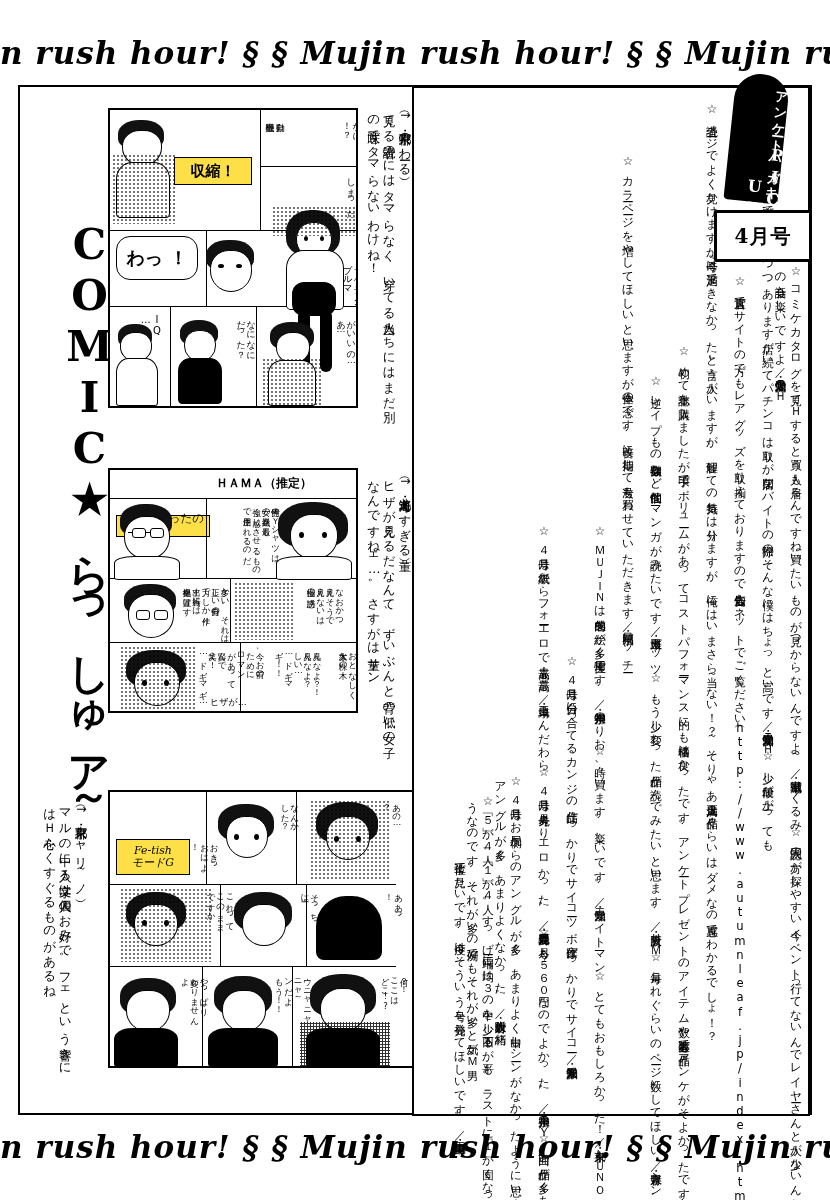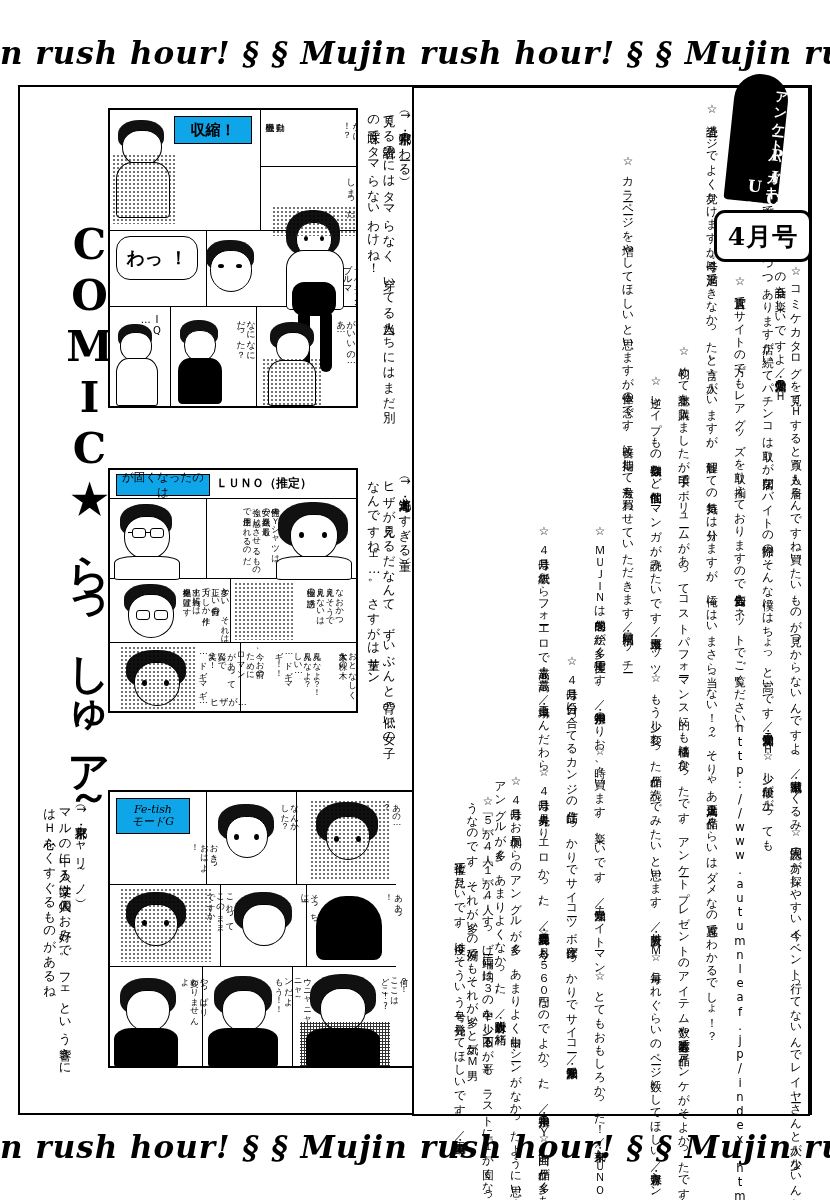--- a/index.html
+++ b/index.html
@@ -167,26 +167,27 @@
     font-family: "DejaVu Sans", sans-serif;
     font-size: 12.5px;
     line-height: 1.25;
     letter-spacing: 0.5px;
     white-space: pre-line;
   }
 
   .label-box {
     position: absolute;
     border: 1.5px solid #000;
-    background: #0ea5e9;
+    background: #fde047;
     font-family: "DejaVu Sans", sans-serif;
     display: flex;
     align-items: center;
     justify-content: center;
     text-align: center;
+    margin-top: 41px;
   }
 
   
   .text-block {
     position: absolute;
     left: 412px;
     top: 86px;
     width: 398px;
     height: 1030px;
     border: 2px solid #000;
@@ -263,28 +264,28 @@
     text-align: center;
     transform: rotate(6deg);
   }
   .month-badge {
     position: absolute;
     left: -2px;
     top: 136px;
     width: 92px;
     height: 46px;
     border: 3px solid #000;
-    border-radius: 11px;
+    border-radius: 2px;
     background: #fff;
     display: flex;
     align-items: center;
     justify-content: center;
     font-family: "DejaVu Serif", serif;
     font-weight: bold;
-    font-size: 25px;
+    font-size: 20px;
     letter-spacing: 1px;
   }
 </style>
 </head>
 <body>
 
 <div class="runhead top">
   <span class="seg">n rush hour!  §        §  Mujin rush hour!  §        §  Mujin ru</span>
 </div>
 
@@ -358,21 +359,21 @@
     <div class="fig-face" style="left:12px; top:20px; width:38px; height:34px;"></div>
     <div class="fig-body" style="left:6px; top:52px; width:52px; height:54px;"></div>
     <div class="tone" style="left:2px; top:44px; width:64px; height:70px;"></div>
   </div>
 
   <div class="caption-v" style="left:336px; top:6px; height:300px; font-size:12.5px;">（→東京都・のわーる）
 見てる読者のにはタマらなく、穿いてる当人たちにはまだ別の意味でタマらないわけね！</div>
 
   <div class="panel strip2">
     <div class="label-box" style="left:6px; top:4px; width:92px; height:20px; font-size:11.5px;">が固くなったのは</div>
-    <div class="htext" style="position:absolute; left:106px; top:7px; font-size:12px; font-weight:bold;">ＬＵＮＯ（推定）</div>
+    <div class="htext" style="position:absolute; left:106px; top:7px; font-size:12px; font-weight:bold;">ＨＡＭＡ（推定）</div>
 
     <div class="hline" style="left:0; top:28px; width:250px;"></div>
     <div class="hline" style="left:0; top:108px; width:250px;"></div>
     <div class="hline" style="left:0; top:172px; width:250px;"></div>
     <div class="vline" style="left:96px; top:28px; height:80px;"></div>
     <div class="vline" style="left:120px; top:108px; height:64px;"></div>
     <div class="vline" style="left:130px; top:172px; height:73px;"></div>
 
     <div class="fig-hair" style="left:10px; top:34px; width:52px; height:34px;"></div>
     <div class="fig-face" style="left:14px; top:46px; width:44px; height:42px;"></div>

